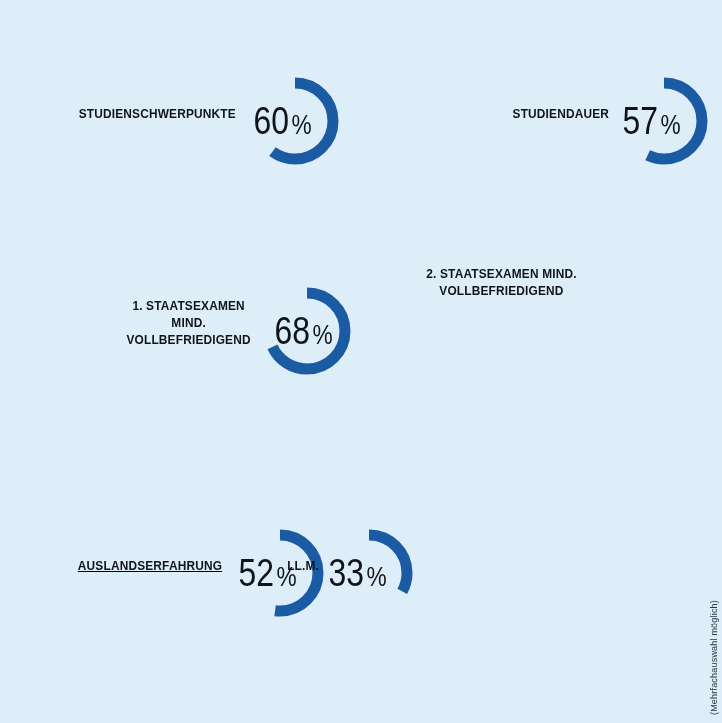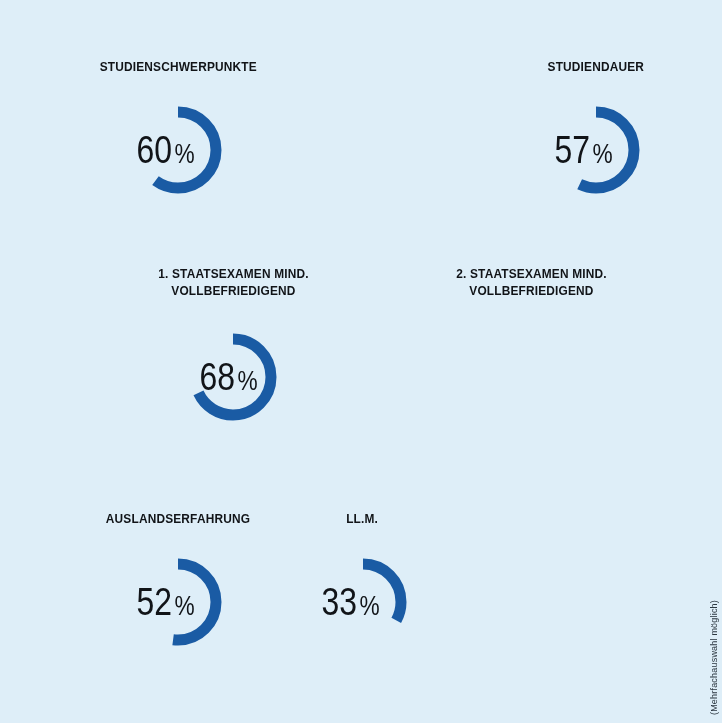--- a/index.html
+++ b/index.html
@@ -17,23 +17,22 @@
 
   #infographic {
     position: relative;
     width: 722px;
     height: 723px;
   }
 
   .gauge-cell {
     position: absolute;
     display: flex;
-    flex-direction: column;
+    flex-direction: row;
     align-items: center;
-    gap: 12px;
   }
 
   .gauge-title {
     font-family: "Liberation Sans", sans-serif;
     font-weight: bold;
     font-size: 13.5px;
     letter-spacing: 0.2px;
     color: #111418;
     text-align: center;
     line-height: 17px;
@@ -144,21 +143,21 @@
         </div>
       </div>
     </div>
   </div>
 
   <div class="gauge-cell" style="left:416px; top:265px; width:230px;">
     <div class="gauge-title">2. STAATSEXAMEN MIND.
 VOLLBEFRIEDIGEND</div>
   </div>
 
-  <div class="gauge-cell" style="left:68px; top:510px; width:220px;">
+  <div class="gauge-cell" style="left:68px; top:510px; width:220px;text-decoration:underline;">
     <div class="gauge-title">AUSLANDSERFAHRUNG</div>
     <div class="gauge-ring" style="margin-top:15px;">
       <svg width="96" height="96" viewBox="0 0 96 96">
         <circle class="arc" cx="48" cy="48" r="38" fill="none" stroke="#1a5ba4" stroke-width="11" stroke-linecap="butt" transform="rotate(-90 48 48)" stroke-dasharray="124.156 114.605" stroke-dashoffset="0"></circle>
       </svg>
       <div class="gauge-value">
         <div class="gauge-value-inner v-shift">
           <span class="num">52</span><span class="pct">%</span>
         </div>
       </div>

